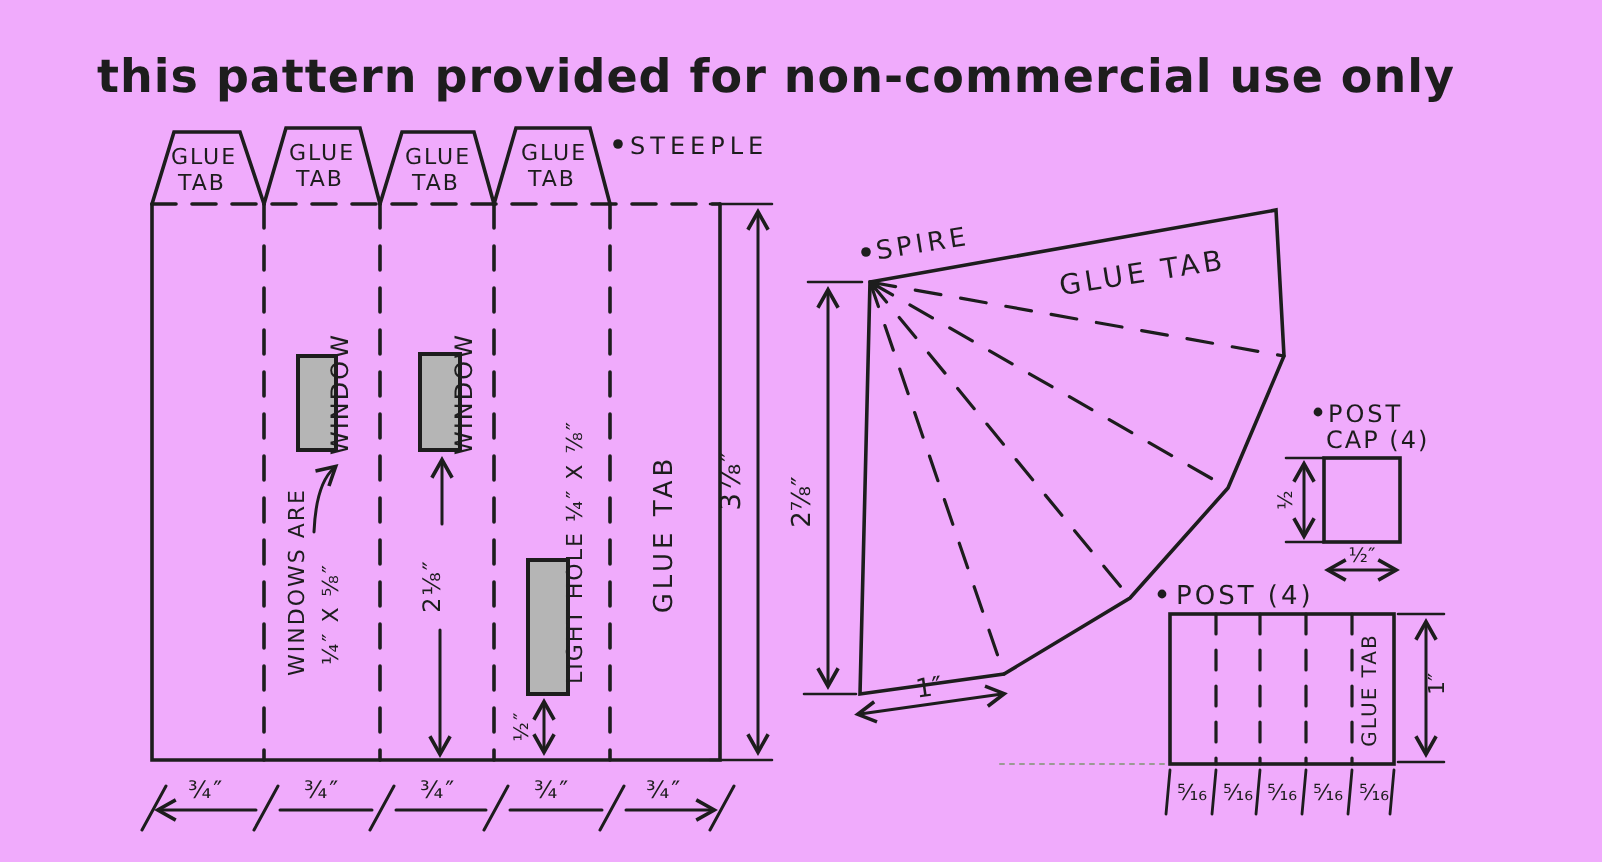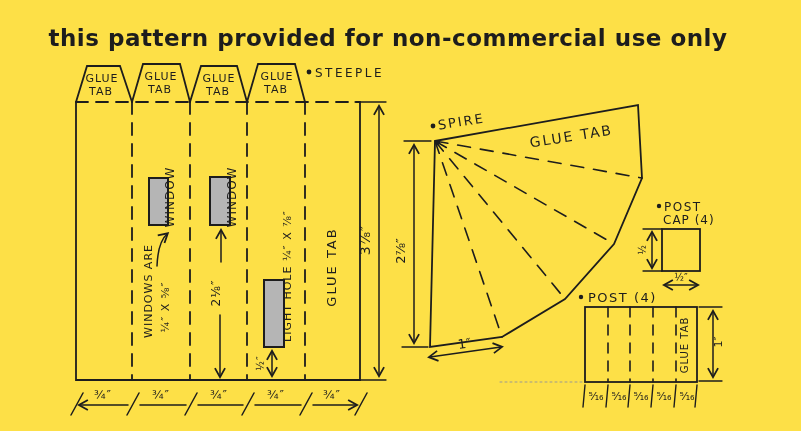--- a/index.html
+++ b/index.html
@@ -1,16 +1,16 @@
 <!DOCTYPE html>
 <html><head>
 <meta charset="utf-8">
 <style>
   html,body{margin:0;padding:0;background:#ffffff;}
-  .page{position:relative;width:801px;height:431px;background:#fde047;overflow:hidden;
+  .page{position:relative;width:801px;height:431px;background:#f0abfc;overflow:hidden;
         font-family:"DejaVu Sans","Liberation Sans",sans-serif;}
   svg{display:block;}
   text{fill:#1d1d1d;}
   .title-text{font-weight:bold;letter-spacing:.5px;}
 </style>
 </head>
 <body>
 
 <div class="page">
 <svg width="801" height="431" viewBox="0 0 801 431">

